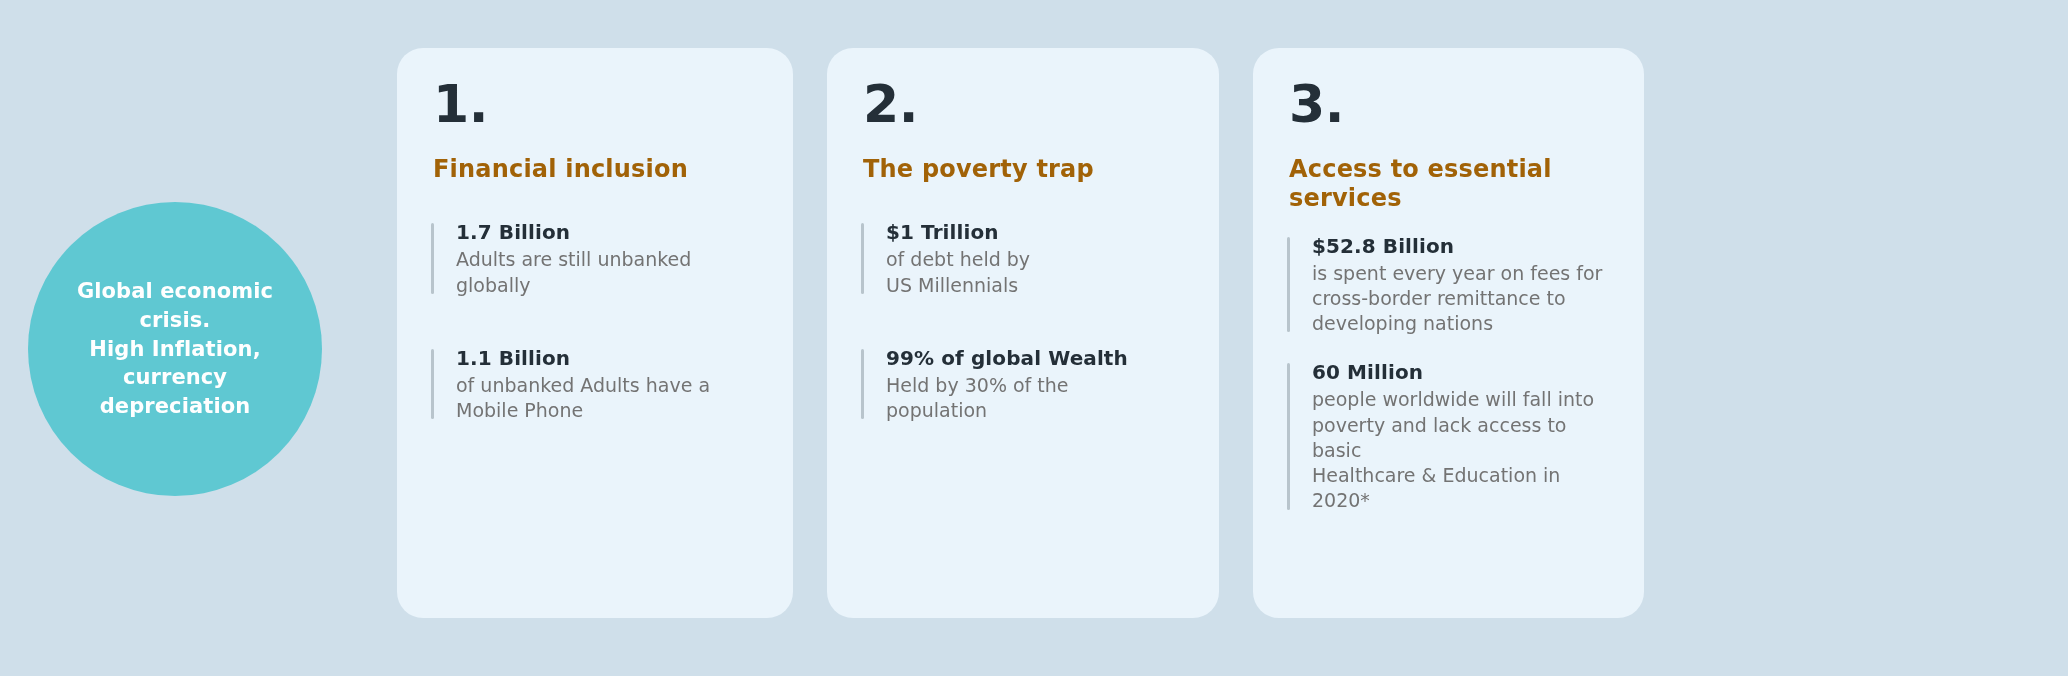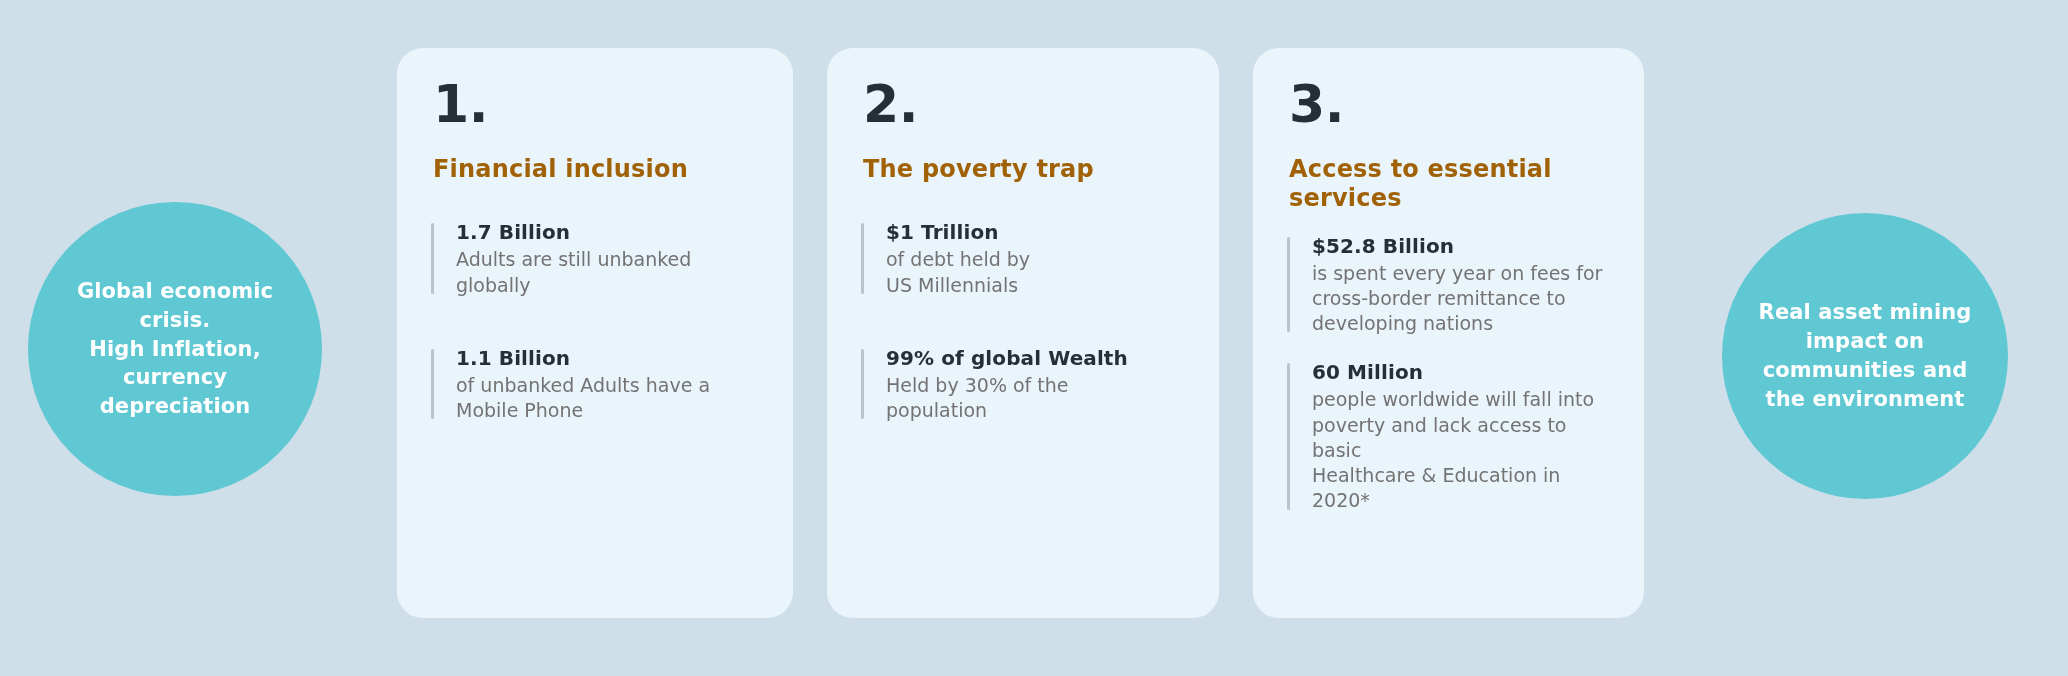--- a/index.html
+++ b/index.html
@@ -187,17 +187,14 @@
       <div class="stat">
         <div class="stat-bar"></div>
         <div class="stat-value">60 Million</div>
         <div class="stat-desc">people worldwide will fall into
 poverty and lack access to basic
 Healthcare &amp; Education in 2020*</div>
       </div>
     </div>
   </div>
 
-  <div class="circle" id="circle-right">
-    <div class="circle-text">Real asset  mining impact on communities and the environment</div>
-  </div>
 
 </div>
 
 </body></html>

